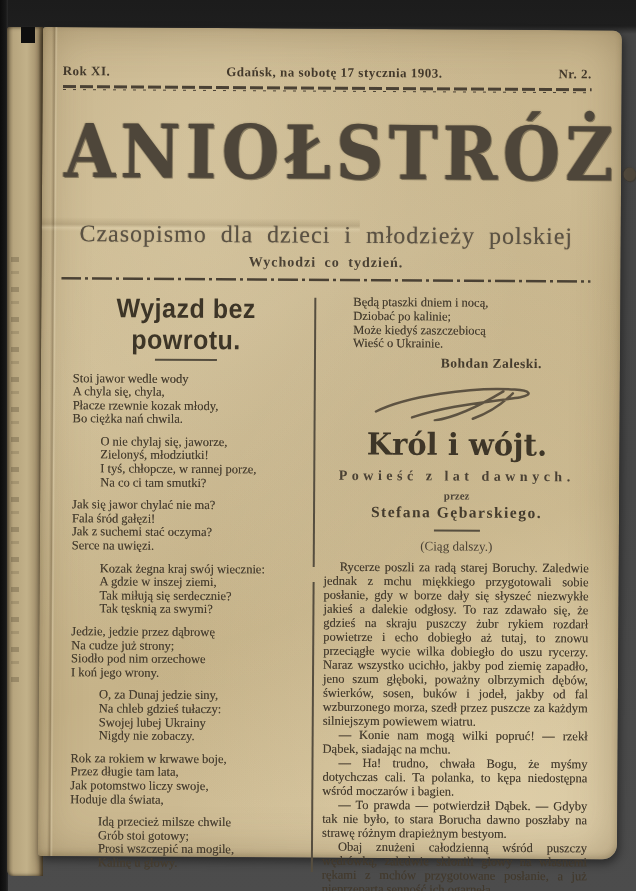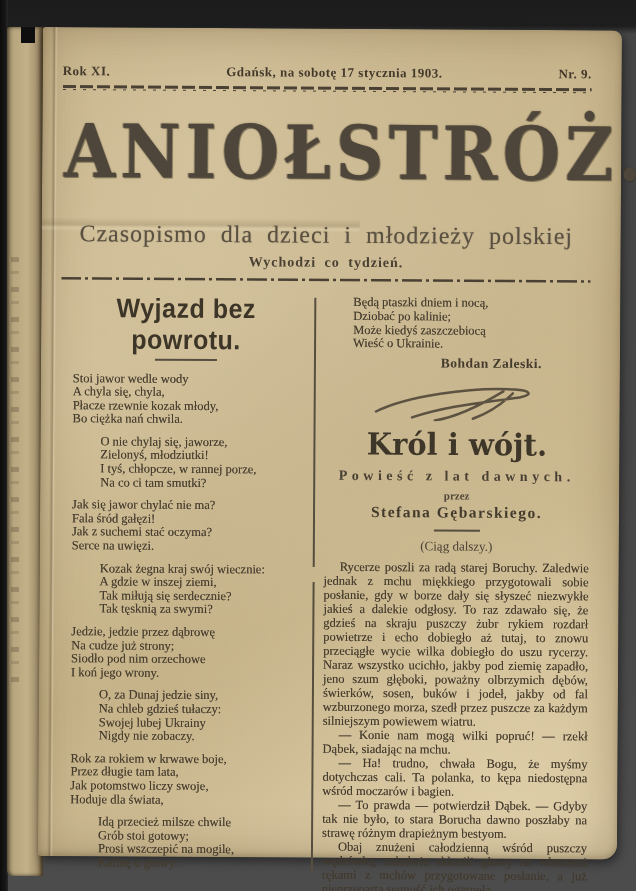--- a/index.html
+++ b/index.html
@@ -102,21 +102,21 @@
 
   <div class="sheet">
     <div class="crease-v"></div>
     <div class="crease-h"></div>
 
     <div class="sheet-inner">
 
       <div class="issue-row">
         <span>Rok XI.</span>
         <span class="mid">Gdańsk, na sobotę 17 stycznia 1903.</span>
-        <span>Nr. 9.</span>
+        <span>Nr. 2.</span>
       </div>
       <div class="rule-header"></div>
 
       <div class="masthead">
         <span class="word">ANIOŁ</span>
         <span class="word">STRÓŻ.</span>
       </div>
 
       <div class="subtitle">Czasopismo dla dzieci i młodzieży polskiej</div>
       <div class="frequency">Wychodzi co tydzień.</div>

